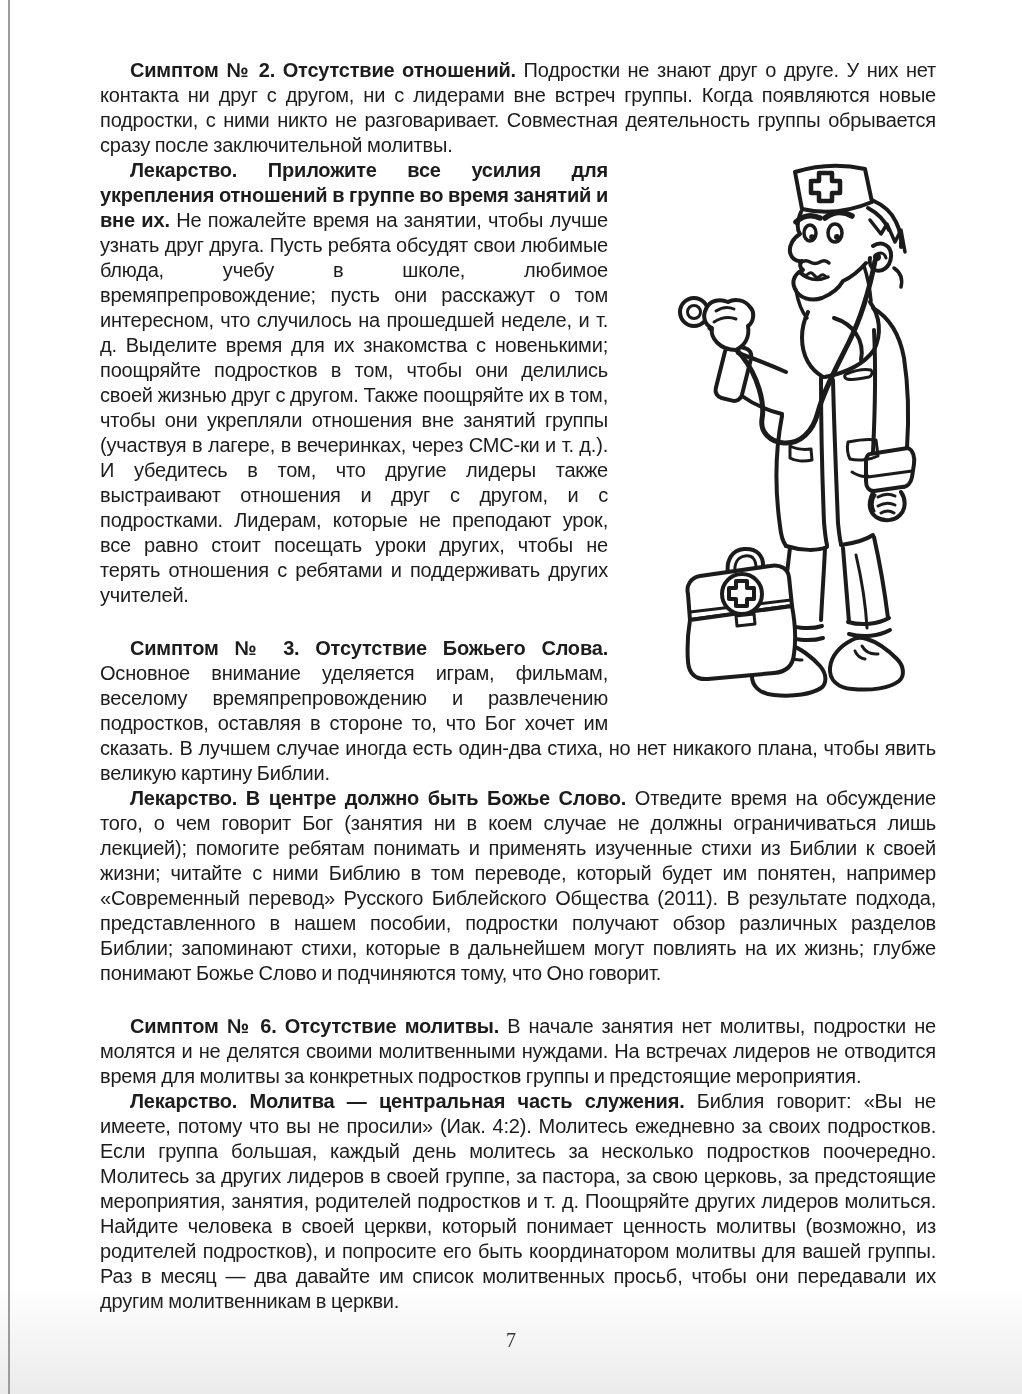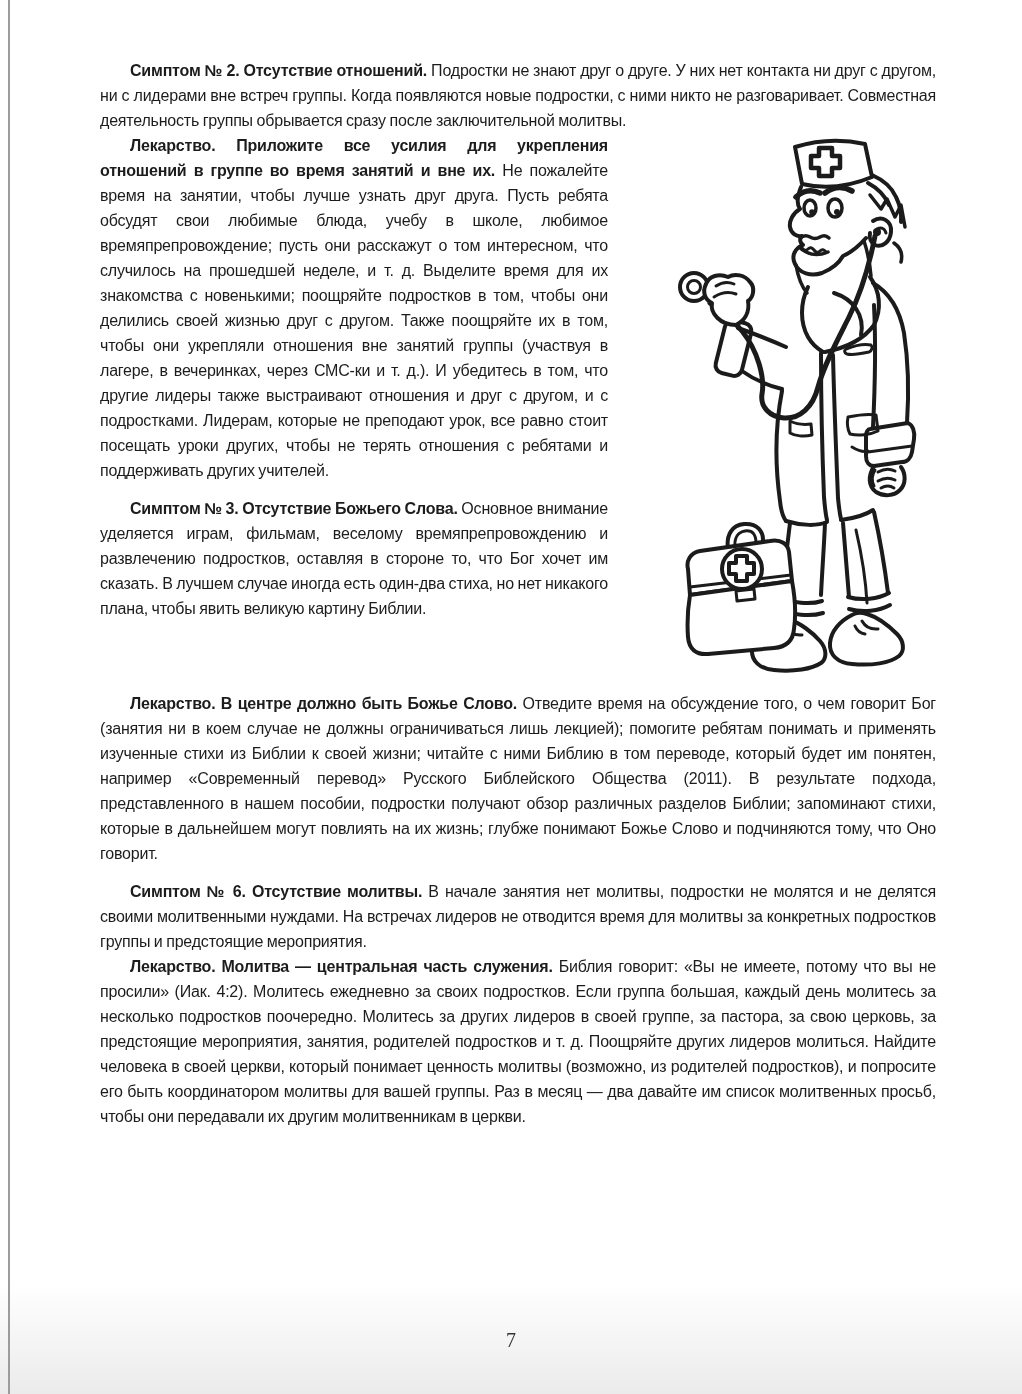--- a/index.html
+++ b/index.html
@@ -18,28 +18,28 @@
   .bottom-fade {
     position:absolute; left:0; right:0; bottom:0; height:110px;
     background:linear-gradient(180deg, rgba(130,130,130,0) 0%, rgba(130,130,130,0.16) 100%);
     pointer-events:none; z-index:5;
   }
   .content {
     position:absolute; top:58px; left:100px; width:836px;
   }
   .para {
     margin:0;
-    font-size:16px;
+    font-size:20px;
     line-height:25px;
     text-align:justify;
     text-indent:30px;
     letter-spacing:-0.2px;
     word-spacing:-0.6px;
   }
-  .para.gap { margin-top:13px; }
+  .para.gap { margin-top:28px; }
   .para strong { font-weight:bold; }
   .wrap-block { overflow:hidden; }
   .illustration {
     float:right;
     width:312px; height:552px;
     margin:2px 0 4px 16px;
   }
   .illustration svg { display:block; width:100%; height:100%; }
   .page-number {
     position:absolute; bottom:42px; left:0; width:100%;

